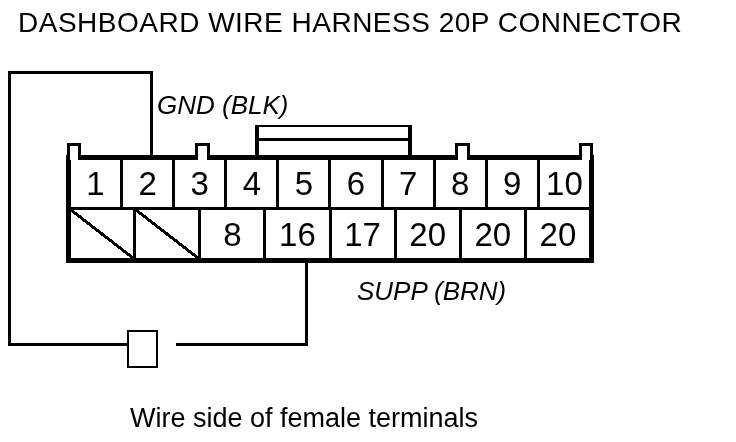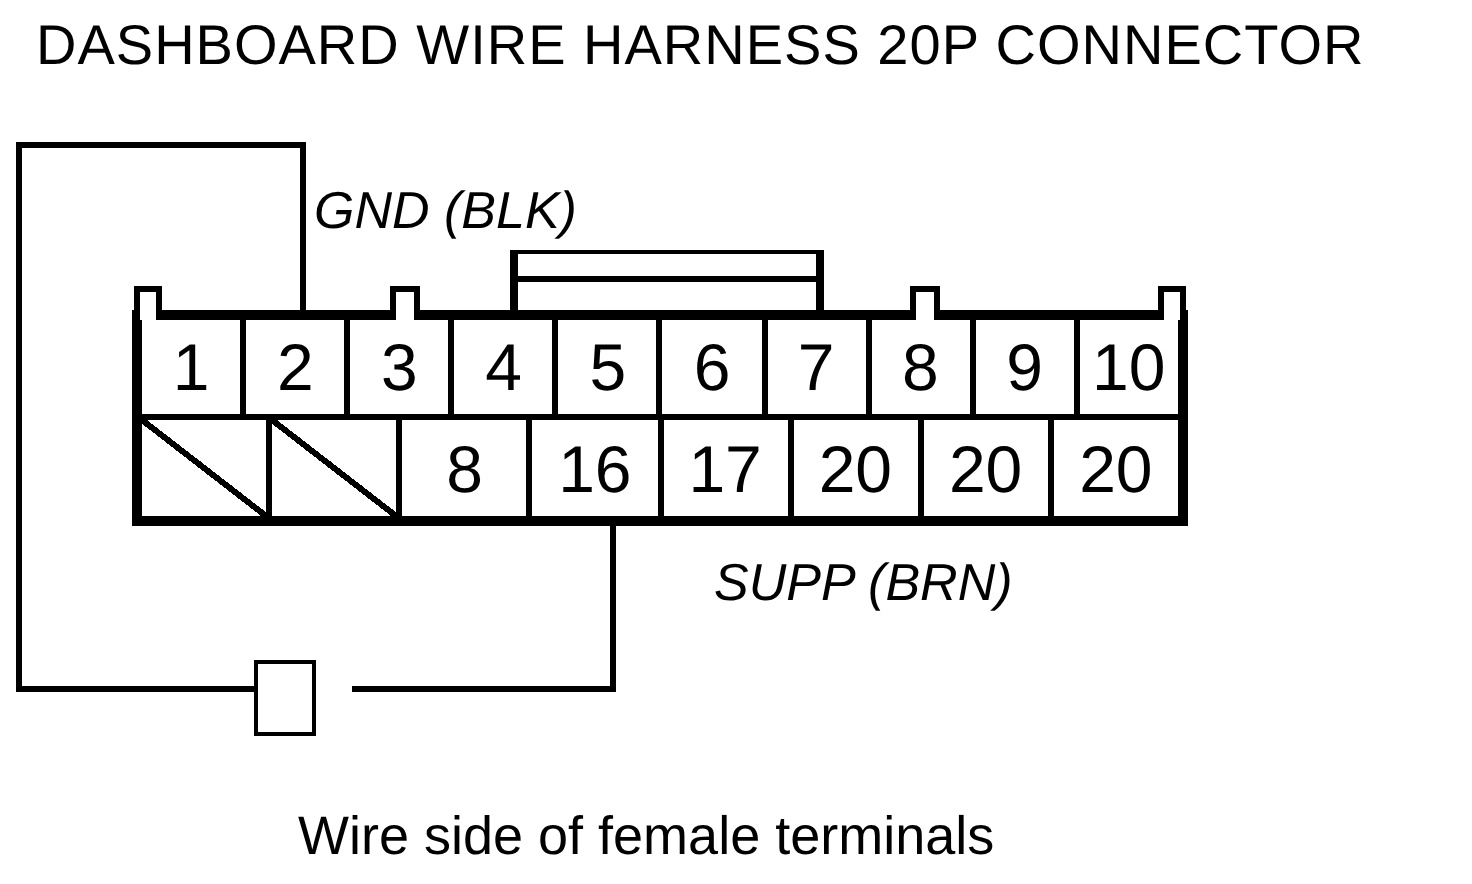--- a/index.html
+++ b/index.html
@@ -55,21 +55,21 @@
   .lock {
     position:absolute; left:255px; top:125px; width:157px; height:30px;
     box-sizing:border-box; background:#fff;
     border-style:solid; border-color:#000; border-width:2px 4px 0 4px;
   }
   .lock-divider { position:absolute; left:0; right:0; top:11px; height:3px; background:#000; }
   
   .label { position:absolute; font-size:26px; line-height:30px; white-space:nowrap;font-style:italic; }
   #gnd-label  { left:157px; top:90px; }
   #supp-label { left:322px; top:276px;margin-left:35px; }
-  .caption { position:absolute; left:130px; top:402px; font-size:27px; line-height:32px; white-space:nowrap;margin-left:19px; }
+  .caption { position:absolute; left:130px; top:402px; font-size:27px; line-height:32px; white-space:nowrap; }
 </style>
 </head>
 <body>
 
 <div class="page">
 
   <div class="title">DASHBOARD WIRE HARNESS 20P CONNECTOR</div>
 
   <div class="wire" id="w-top"></div>
   <div class="wire" id="w-left"></div>

